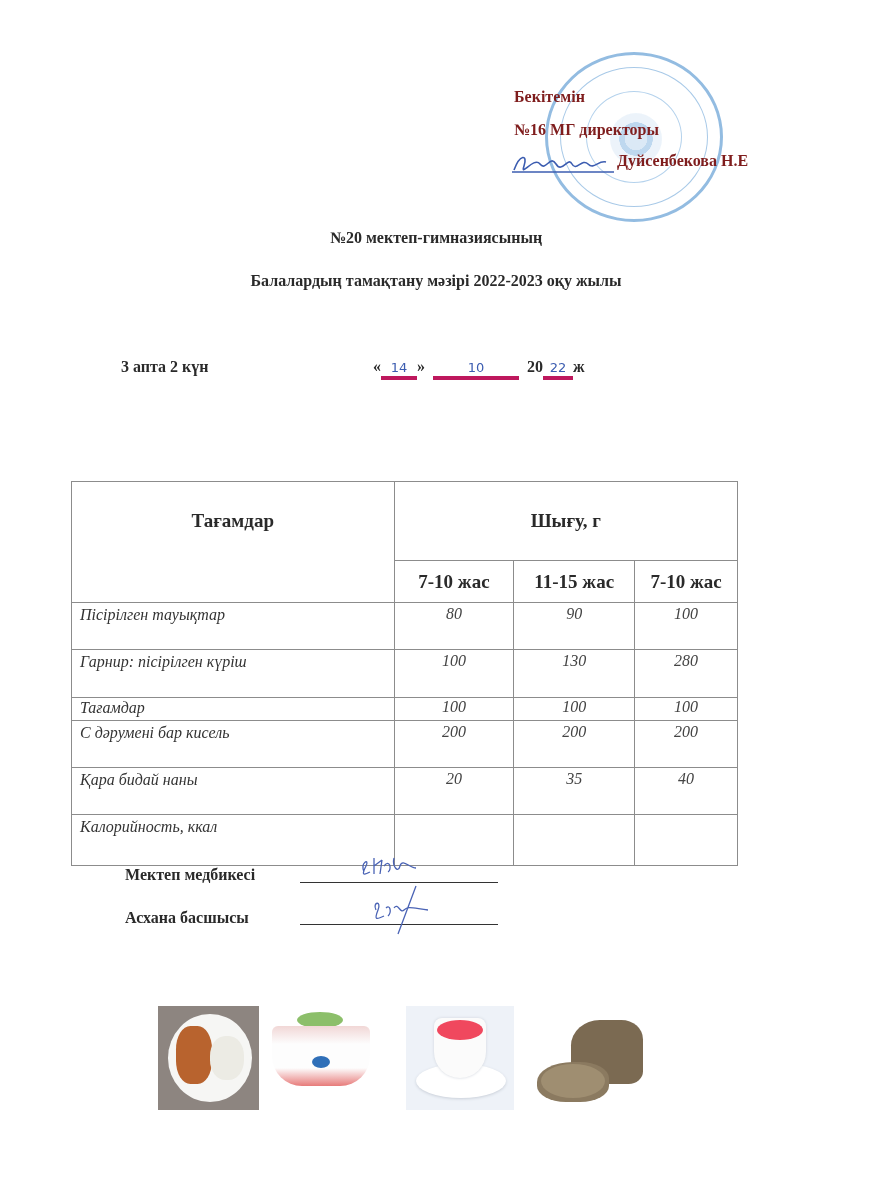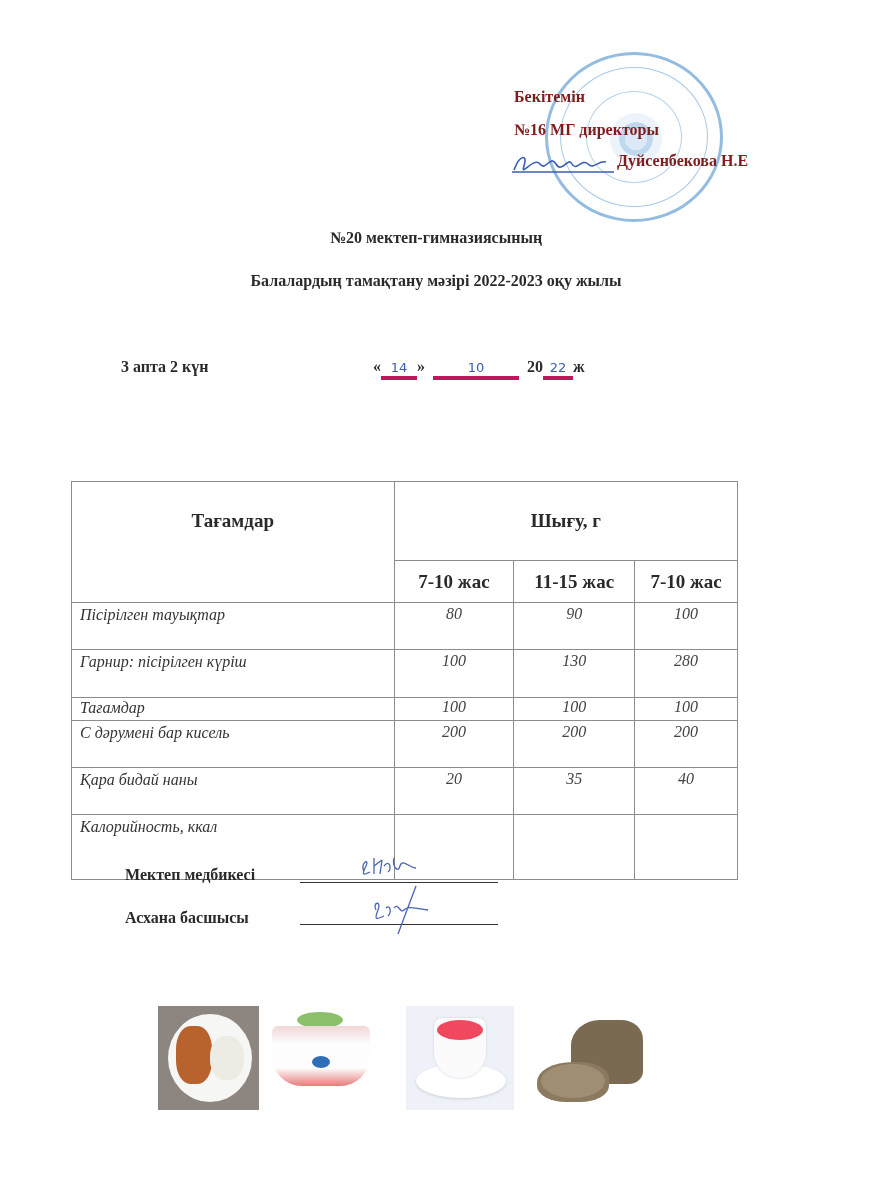--- a/index.html
+++ b/index.html
@@ -104,21 +104,21 @@
     <td class="val">200</td>
     <td class="val">200</td>
     <td class="val">200</td>
   </tr>
   <tr style="height:47px;">
     <td class="name">Қара бидай наны</td>
     <td class="val">20</td>
     <td class="val">35</td>
     <td class="val">40</td>
   </tr>
-  <tr style="height:65px;">
+  <tr style="height:51px;">
     <td class="name">Калорийность, ккал</td>
     <td class="val"></td>
     <td class="val"></td>
     <td class="val"></td>
   </tr>
 </tbody>
   </table>
 
 <div class="abs sign-label" style="top:866px;">Мектеп медбикесі</div>
 <div class="abs sign-line" style="top:881px;"></div>

